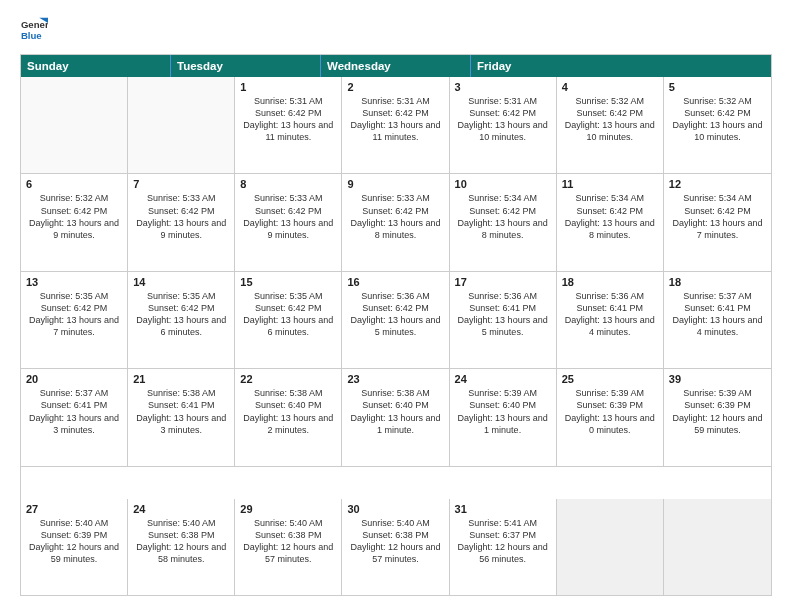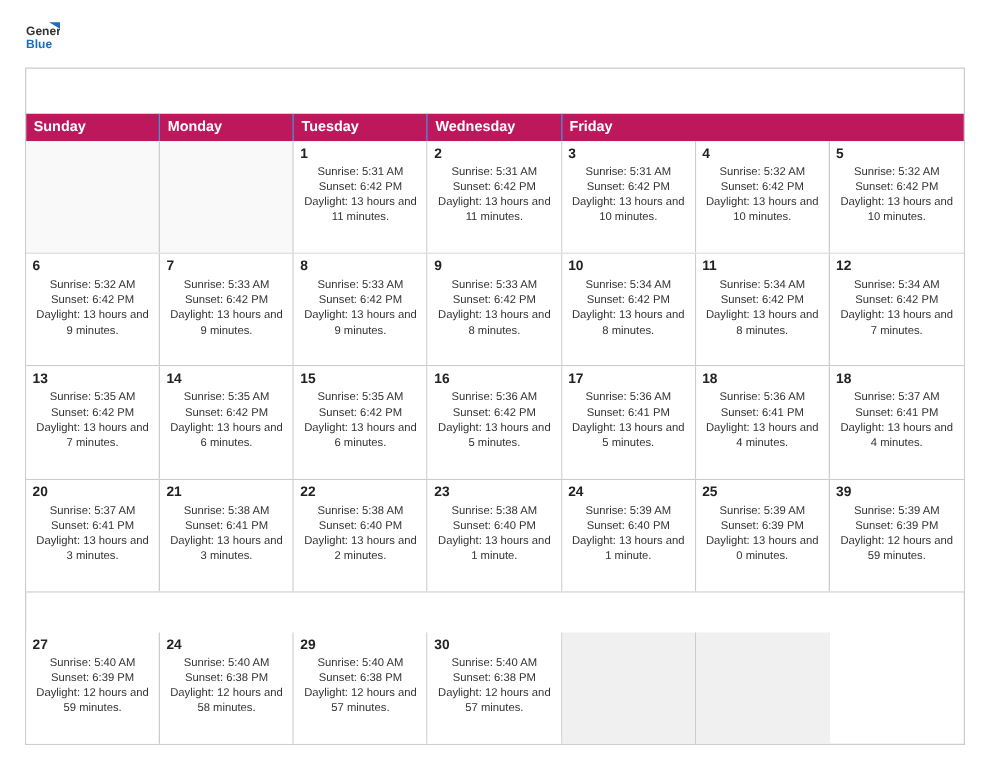--- a/index.html
+++ b/index.html
@@ -47,23 +47,22 @@
       font-weight: normal;
     }
     .calendar {
       flex: 1;
       display: flex;
       flex-direction: column;
       border: 1px solid #ccc;
     }
     .cal-header {
       display: grid;
-      grid-template-columns: repeat(7, 1fr);
-      background: #be185d;
-      margin-top: 36px;
+      grid-template-columns: repeat(5, 1fr);
+      background: #0f766e;
     }
     .cal-header-cell {
       color: #fff;
       font-size: 11.5px;
       font-weight: bold;
       padding: 5px 6px;
       text-align: left;
       border-right: 1px solid #4a90d9;
     }
     .cal-header-cell:last-child { border-right: none; }
@@ -119,21 +118,20 @@
     </div>
     <div class="title-block">
       <div class="month-title"></div>
       <div class="location"></div>
     </div>
   </div>
 
   <div class="calendar">
     <div class="cal-header">
     <div class="cal-header-cell">Sunday</div>
-        <div class="cal-header-cell">Monday</div>
         <div class="cal-header-cell">Tuesday</div>
         <div class="cal-header-cell">Wednesday</div>
         <div class="cal-header-cell">Friday</div>
       </div>
     <div class="cal-body">
     <div class="cal-row">
           <div class="cal-cell empty"></div>
           <div class="cal-cell empty"></div>
           <div class="cal-cell">
             <span class="day-num">1</span>
@@ -316,18 +314,24 @@
             <div class="cell-text" style="white-space: pre-line;">Sunrise: 5:40 AM
 Sunset: 6:38 PM
 Daylight: 12 hours and 57 minutes.</div>
           </div>
           <div class="cal-cell">
             <span class="day-num">30</span>
             <div class="cell-text" style="white-space: pre-line;">Sunrise: 5:40 AM
 Sunset: 6:38 PM
 Daylight: 12 hours and 57 minutes.</div>
           </div>
+          <div class="cal-cell">
+            <span class="day-num">31</span>
+            <div class="cell-text" style="white-space: pre-line;">Sunrise: 5:41 AM
+Sunset: 6:37 PM
+Daylight: 12 hours and 56 minutes.</div>
+          </div>
           <div class="cal-cell shaded"></div>
           <div class="cal-cell shaded"></div>
         </div>
       </div>
   </div>
 </div>
 
 </body></html>

